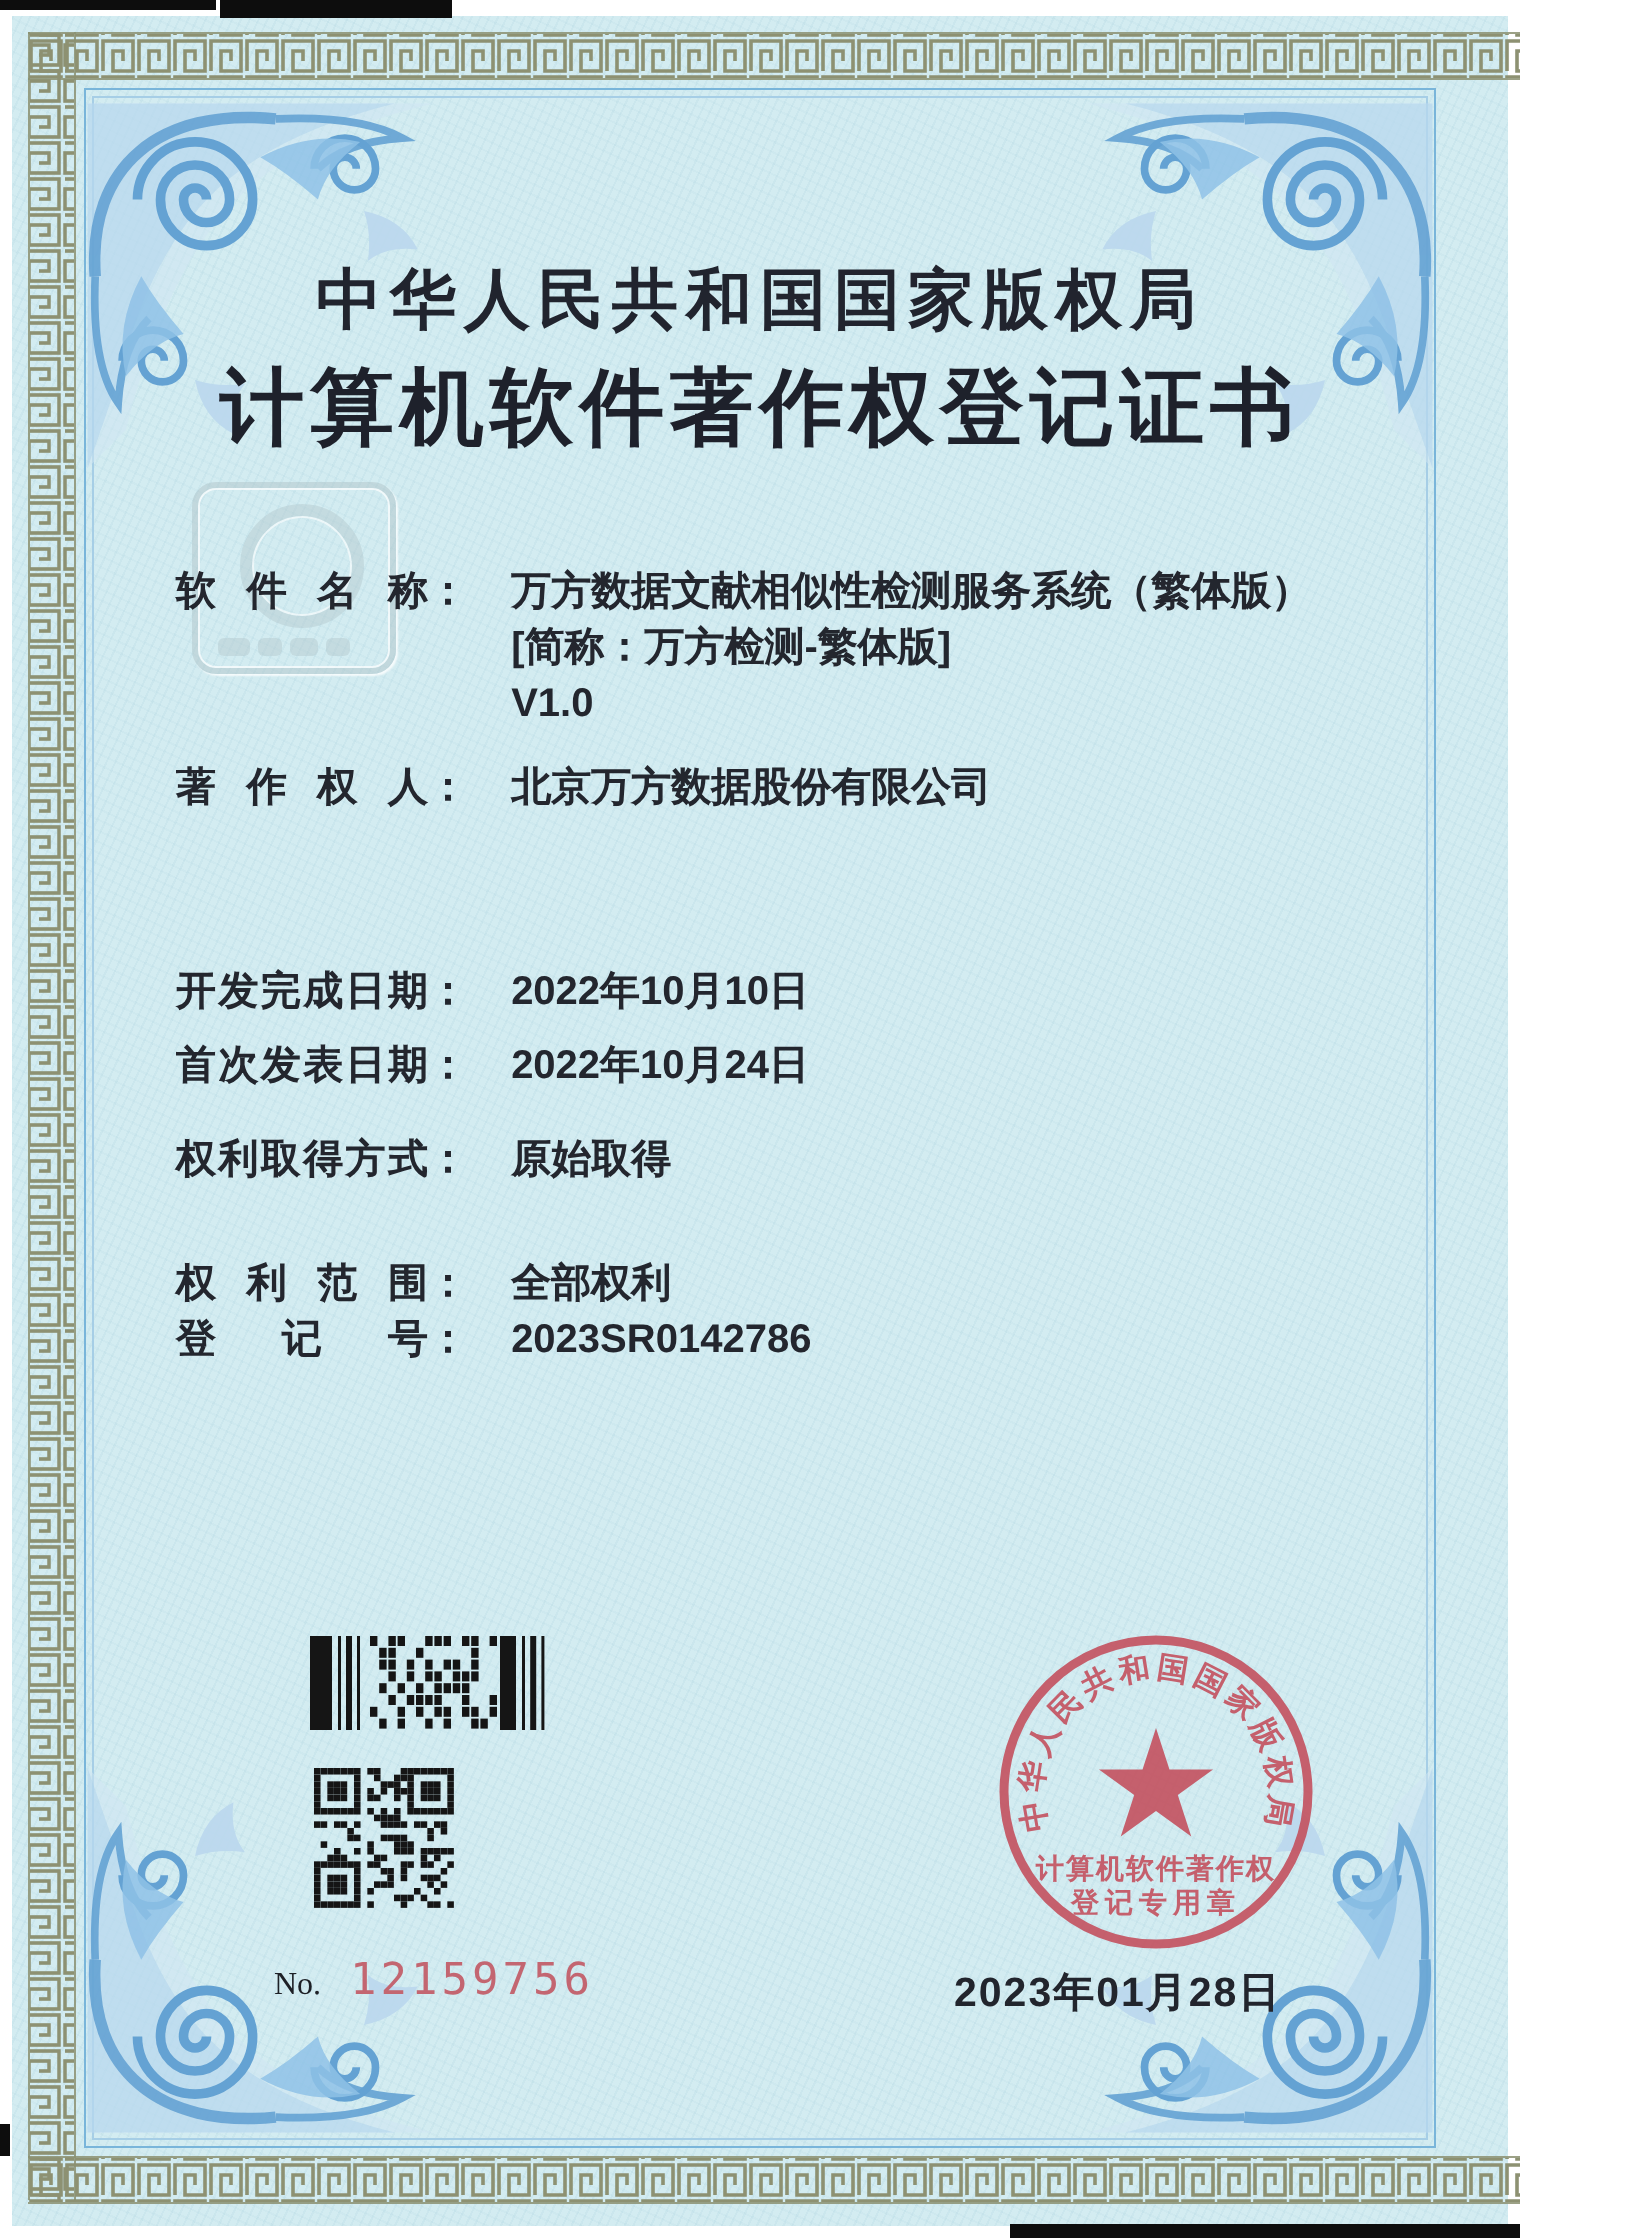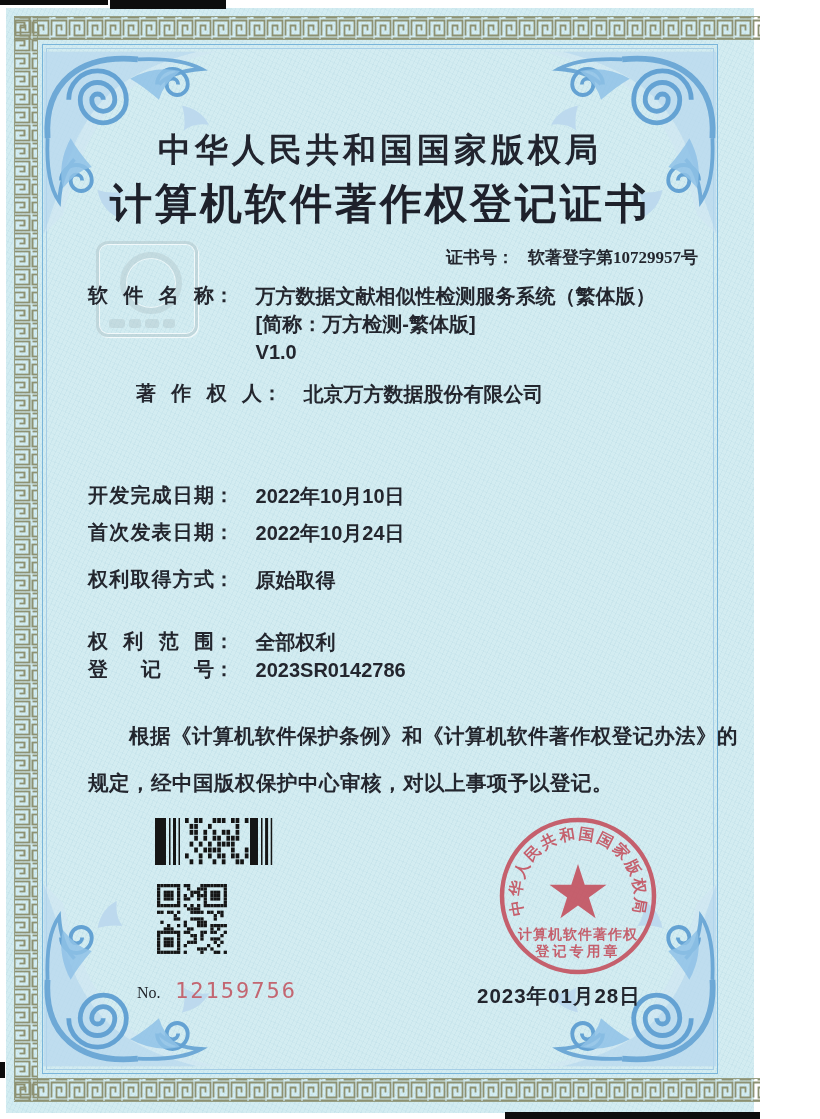--- a/index.html
+++ b/index.html
@@ -138,34 +138,31 @@
   <div class="emboss">
     <div class="ring"></div>
     <span class="blob" style="left:10px;width:16px;"></span>
     <span class="blob" style="left:30px;width:12px;"></span>
     <span class="blob" style="left:46px;width:14px;"></span>
     <span class="blob" style="left:64px;width:12px;"></span>
   </div>
 
   <div class="authority">中华人民共和国国家版权局</div>
   <div class="cert-title">计算机软件著作权登记证书</div>
-  <div class="certno">
-    <span>证书号：</span><span class="gap"></span><span>软著登字第10729957号</span>
-  </div>
 
   <div class="row" style="top:282px;">
     <span class="lbl">软件名称</span><span class="colon">：</span>
     <span class="val">
       <span class="vline">万方数据文献相似性检测服务系统（繁体版）</span>
       <span class="vline">[简称：万方检测-繁体版]</span>
       <span class="vline">V1.0</span>
     </span>
   </div>
 
-  <div class="row" style="top:380px;margin-left:48px;">
+  <div class="row" style="top:380px;">
     <span class="lbl">著作权人</span><span class="colon">：</span>
     <span class="val">北京万方数据股份有限公司</span>
   </div>
 
   <div class="row" style="top:482px;">
     <span class="lbl">开发完成日期</span><span class="colon">：</span>
     <span class="val">2022年10月10日</span>
   </div>
 
   <div class="row" style="top:519px;">
@@ -181,21 +178,20 @@
   <div class="row" style="top:628px;">
     <span class="lbl">权利范围</span><span class="colon">：</span>
     <span class="val">全部权利</span>
   </div>
 
   <div class="row" style="top:656px;">
     <span class="lbl">登记号</span><span class="colon">：</span>
     <span class="val">2023SR0142786</span>
   </div>
 
-  <div class="statement">根据《计算机软件保护条例》和《计算机软件著作权登记办法》的规定，经中国版权保护中心审核，对以上事项予以登记。</div>
 
   <svg class="barcode" id="barcode-svg" width="125" height="48">
       <rect x="0" y="0" width="11" height="47" fill="#151515"></rect>
       <rect x="14" y="0" width="1.5" height="47" fill="#151515"></rect>
       <rect x="18" y="0" width="3" height="47" fill="#151515"></rect>
       <rect x="23.5" y="0" width="1.5" height="47" fill="#151515"></rect>
       <rect x="30" y="0" width="3.7" height="5" fill="#151515"></rect>
       <rect x="30" y="35.4" width="3.7" height="5" fill="#151515"></rect>
       <rect x="34.6" y="5.9" width="3.7" height="5" fill="#151515"></rect>
       <rect x="34.6" y="11.8" width="3.7" height="5" fill="#151515"></rect>

